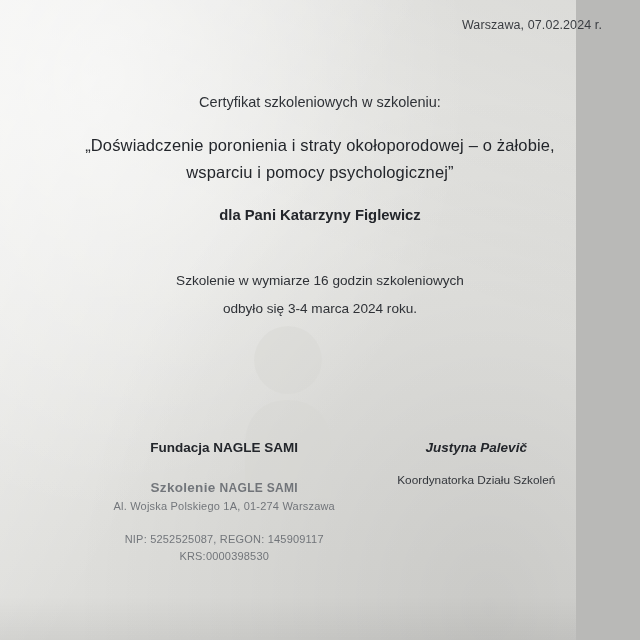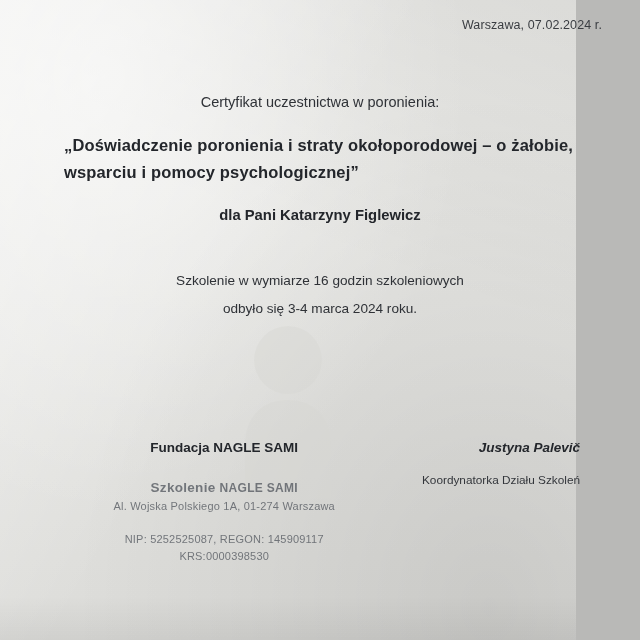--- a/index.html
+++ b/index.html
@@ -64,23 +64,23 @@
   }
 
   .lead {
     text-align: center;
     font-size: 14.5px;
     color: #2f3237;
     margin-top: 62px;
   }
 
   .title {
-    text-align: left;
+    text-align: center;
     font-size: 16.5px;
-    font-weight: bold;
+    font-weight: normal;
     color: #23262b;
     margin-top: 22px;
     line-height: 1.62;
     letter-spacing: 0.15px;
     padding: 0 34px;
   }
 
   .recipient {
     text-align: center;
     font-size: 14.8px;
@@ -116,21 +116,21 @@
     display: flex;
     justify-content: space-between;
     padding: 0 60px;
     box-sizing: border-box;
   }
   .sig-left {
     text-align: center;
     width: 300px;
   }
   .sig-right {
-    text-align: right;
+    text-align: center;
     width: 210px;
   }
   .org-name {
     font-size: 13.5px;
     font-weight: bold;
     color: #23262b;
   }
   .signer-name {
     font-size: 13.5px;
     font-weight: bold;
@@ -184,21 +184,21 @@
     <g fill="#d7d7d3">
       <circle cx="65" cy="42" r="34"></circle>
       <path d="M65 82 C38 82 22 100 22 126 L22 180 L108 180 L108 126 C108 100 92 82 65 82 Z"></path>
     </g>
   </svg>
 
   <div class="content">
 
     <div class="place-date">Warszawa, 07.02.2024 r.</div>
 
-    <div class="lead">Certyfikat uczestnictwa w poronienia:</div>
+    <div class="lead">Certyfikat szkoleniowych w szkoleniu:</div>
 
     <div class="title">
       <div>„Doświadczenie poronienia i straty okołoporodowej – o żałobie,</div>
       <div>wsparciu i pomocy psychologicznej”</div>
     </div>
 
     <div class="recipient">dla Pani Katarzyny Figlewicz</div>
 
     <div class="details">
       <div>Szkolenie w wymiarze 16 godzin szkoleniowych</div>

